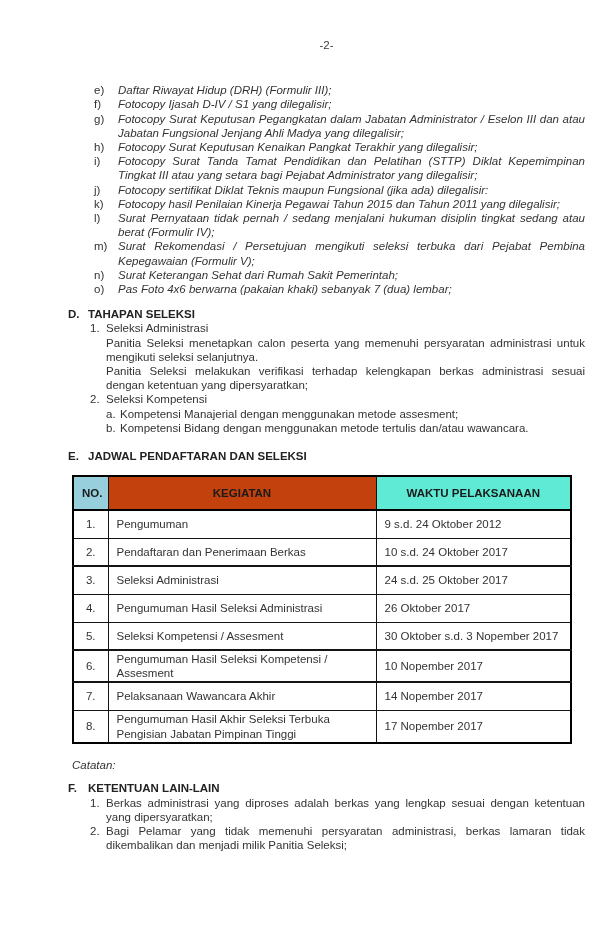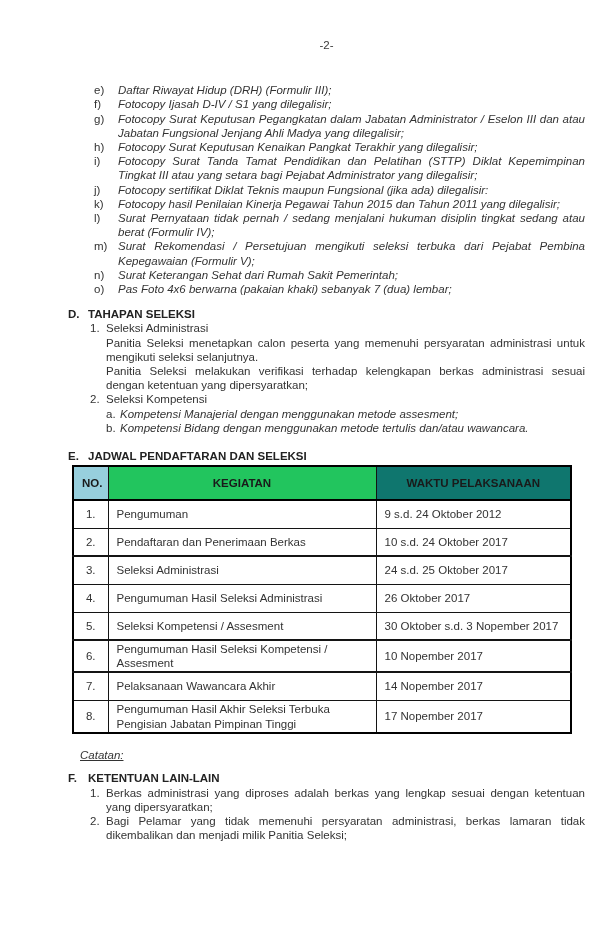--- a/index.html
+++ b/index.html
@@ -31,24 +31,24 @@
   
   .numlist{margin-left:22px;}
   .numitem{display:flex;}
   .numitem .num{flex:none;width:16px;}
   .numitem .body{flex:1;}
   .numitem .para{text-align:justify;}
 
   
   .subitem{display:flex;}
   .subitem .slbl{flex:none;width:14px;}
-  .subitem .stxt{flex:1;text-align:justify;font-style:italic;}
-
-  
-  .tblwrap{margin:2px 0 0 4px;}
+  .subitem .stxt{flex:1;text-align:justify;}
+
+  
+  .tblwrap{margin:12px 0 0 4px;}
   table.sched{
     border-collapse:collapse;
     table-layout:fixed;
     width:498px;
     border:2.5px solid #000000;
   }
   table.sched th, table.sched td{
     border:1px solid #141414;
     padding:0 8px;
     vertical-align:middle;
@@ -60,21 +60,21 @@
     font-weight:bold;
     text-align:center;
     color:#1a1a1a;
     border-bottom:2.5px solid #000000;
   }
   table.sched td.c-no{text-align:center;}
   table.sched tr.bt2 td{border-top-width:2px;}
   table.sched tr.bt0 td{border-top-width:0;}
 
   
-  .note{margin-left:12px;margin-top:14px;font-style:italic;text-decoration:underline;}
+  .note{margin-left:4px;margin-top:14px;font-style:italic;}
   .note .ntext{text-align:justify;}
   .note a{color:#333333;text-decoration:underline;font-style:italic;cursor:pointer;}
 </style>
 </head>
 <body>
 
 <div class="page">
 
   <div class="pageno">-2-</div>
 
@@ -164,22 +164,22 @@
     <div class="tblwrap">
       <table class="sched">
         <colgroup>
             <col style="width:35px">
             <col style="width:268px">
             <col style="width:195px">
           </colgroup>
         <thead>
           <tr>
             <th style="background: rgb(151, 207, 221);">NO.</th>
-            <th style="background: #22c55e;">KEGIATAN</th>
-            <th style="background: #0f766e;">WAKTU PELAKSANAAN</th>
+            <th style="background: #c2410c;">KEGIATAN</th>
+            <th style="background: #5eead4;">WAKTU PELAKSANAAN</th>
           </tr>
         </thead>
         <tbody id="sched-body">
             <tr class="bt0" style="height: 28px;">
               <td class="c-no">1.</td>
               <td>Pengumuman</td>
               <td>9 s.d. 24 Oktober 2012</td>
             </tr>
             <tr style="height: 28px;">
               <td class="c-no">2.</td>

